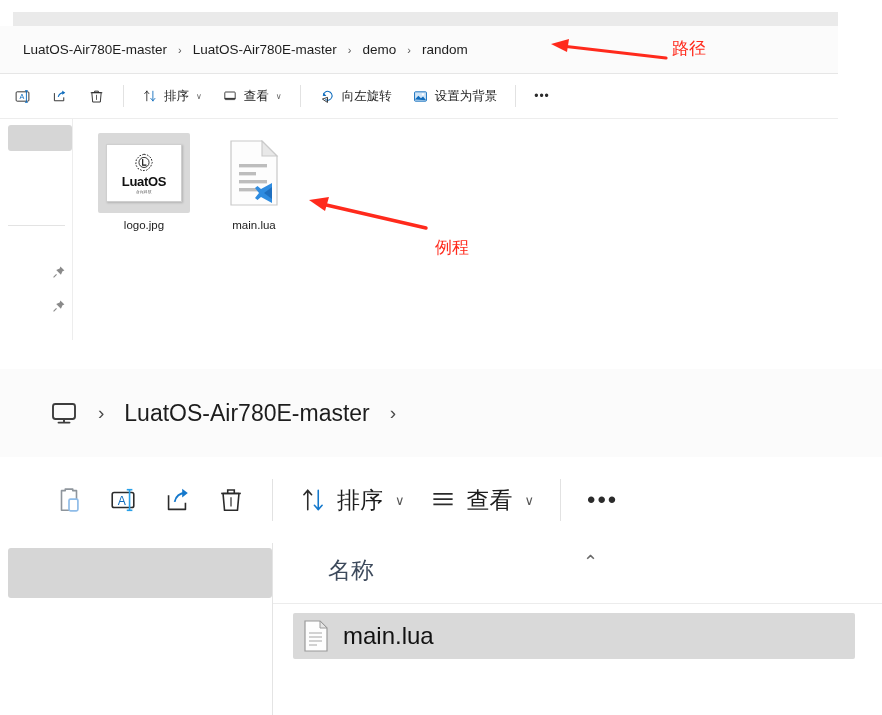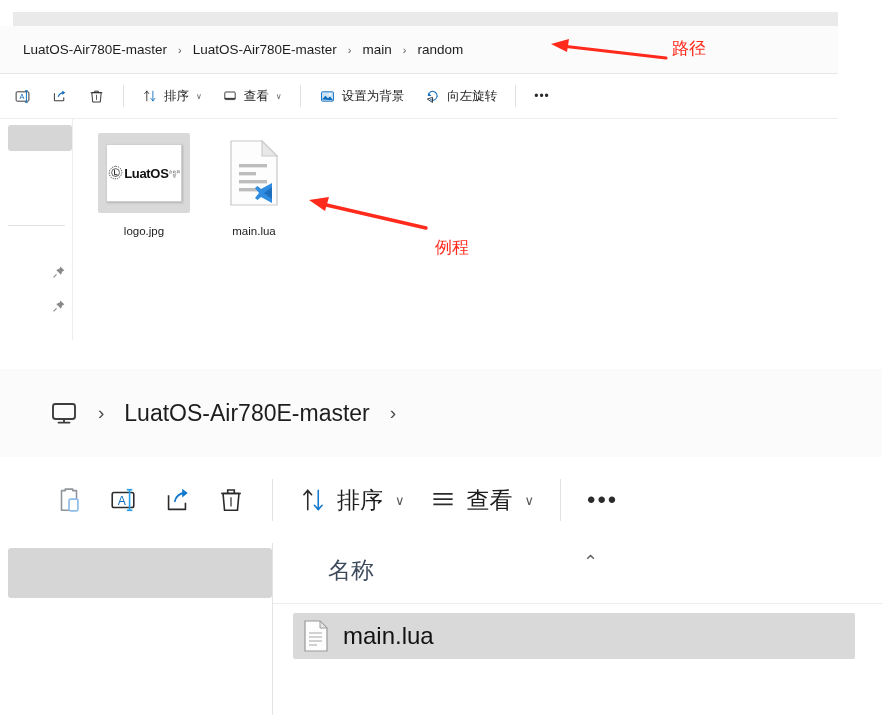--- a/index.html
+++ b/index.html
@@ -124,36 +124,36 @@
     position: absolute;
     left: 73px; top: 0;
     width: 765px; height: 221px;
   }
   .file-tile {
     position: absolute;
     width: 92px;
     text-align: center;
   }
   .tile-label {
-    margin-top: 12px;
+    margin-top: 6px;
     font-size: 11.5px;
     color: #1c1c1c;
   }
   .thumb-box {
     width: 92px; height: 80px;
     display: flex;
     align-items: center;
     justify-content: center;
   }
   .thumb-sel { background: #d9d9d9; border-radius: 2px; }
   .jpg-thumb {
     width: 74px; height: 56px;
     background: #fff;
     border: 1px solid #cfcfcf;
-    display:flex; flex-direction:row;
+    display:flex; flex-direction:column;
     align-items:center; justify-content:center;
     box-shadow: 1px 1px 2px rgba(0,0,0,.18);
   }
   .luatos-word {
     font-size: 13px;
     font-weight: bold;
     letter-spacing: -0.3px;
     color: #111;
     line-height: 1;
     margin-top: 1px;
@@ -294,21 +294,21 @@
 <div id="top-window">
 
   <div class="chrome-strip"></div>
 
   <div class="addressbar">
     <div class="crumbs">
       <span class="crumb">LuatOS-Air780E-master</span>
       <span class="crumb-sep">›</span>
       <span class="crumb">LuatOS-Air780E-master</span>
       <span class="crumb-sep">›</span>
-      <span class="crumb">main</span>
+      <span class="crumb">demo</span>
       <span class="crumb-sep">›</span>
       <span class="crumb">random</span>
     </div>
   </div>
 
   <div class="cmdbar">
     <div style="width:4px"></div>
 
     <div class="cmd-btn">
       <span class="ico">
@@ -365,37 +365,37 @@
       </span>
       <span>查看</span>
       <span class="chev">∨</span>
     </div>
 
     <div class="cmd-div"></div>
 
     <div class="cmd-btn">
       <span class="ico">
         <svg width="17" height="17" viewBox="0 0 20 20">
+          <path d="M5 9 A5.2 5.2 0 1 1 7.5 13.6" fill="none" stroke="#0f6cbd" stroke-width="1.2"></path>
+          <path d="M5 5.4 L5 9.4 L8.8 9.4 Z" fill="#0f6cbd"></path>
+          <path d="M4 13 L10 17 L10 11 Z" fill="none" stroke="#2b2b2b" stroke-width="1.05" stroke-linejoin="round"></path>
+        </svg>
+      </span>
+      <span>向左旋转</span>
+    </div>
+
+    <div class="cmd-btn">
+      <span class="ico">
+        <svg width="17" height="17" viewBox="0 0 20 20">
           <rect x="3" y="4.5" width="14" height="11" rx="1" fill="#cfe4f7" stroke="#0f6cbd" stroke-width="1.1"></rect>
           <path d="M3.4 13.5 L7.5 9 L10.5 12 L13 10 L16.6 14.5 Z" fill="#0f6cbd"></path>
           <circle cx="12.8" cy="7.6" r="1.35" fill="#ffffff"></circle>
         </svg>
       </span>
       <span>设置为背景</span>
-    </div>
-
-    <div class="cmd-btn">
-      <span class="ico">
-        <svg width="17" height="17" viewBox="0 0 20 20">
-          <path d="M5 9 A5.2 5.2 0 1 1 7.5 13.6" fill="none" stroke="#0f6cbd" stroke-width="1.2"></path>
-          <path d="M5 5.4 L5 9.4 L8.8 9.4 Z" fill="#0f6cbd"></path>
-          <path d="M4 13 L10 17 L10 11 Z" fill="none" stroke="#2b2b2b" stroke-width="1.05" stroke-linejoin="round"></path>
-        </svg>
-      </span>
-      <span>向左旋转</span>
     </div>
 
 
     <div class="cmd-div"></div>
 
     <div class="cmd-btn">
       <span style="font-size:12px;letter-spacing:1px;color:#2b2b2b">•••</span>
     </div>
   </div>
 

